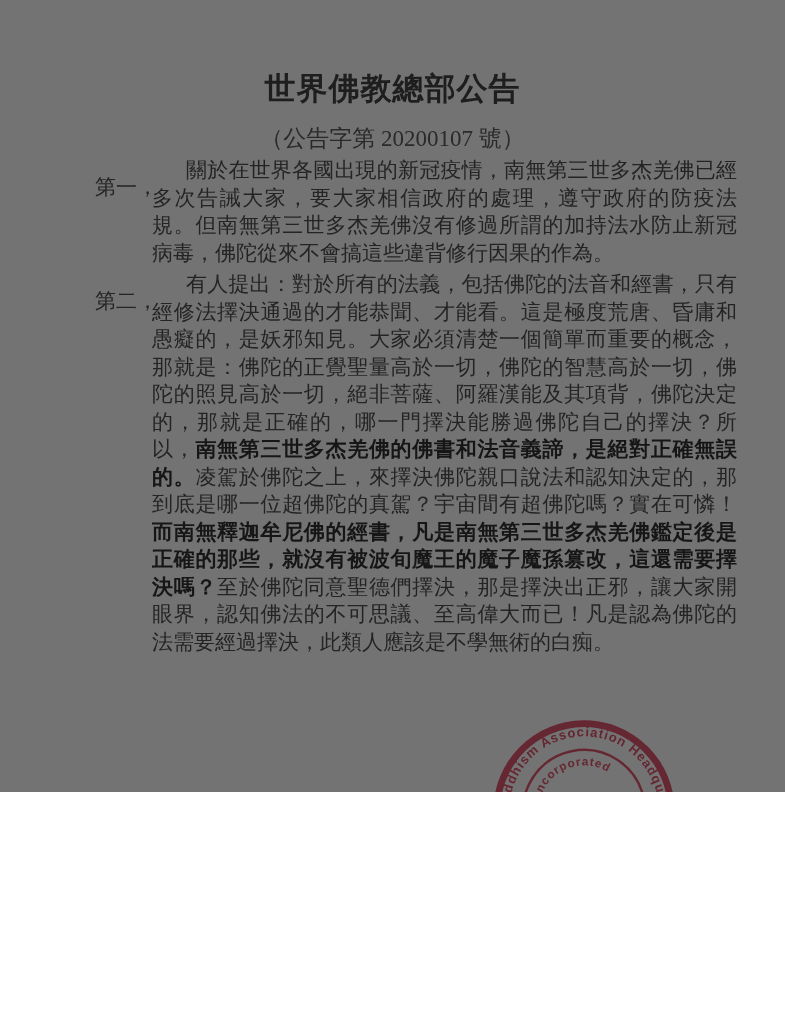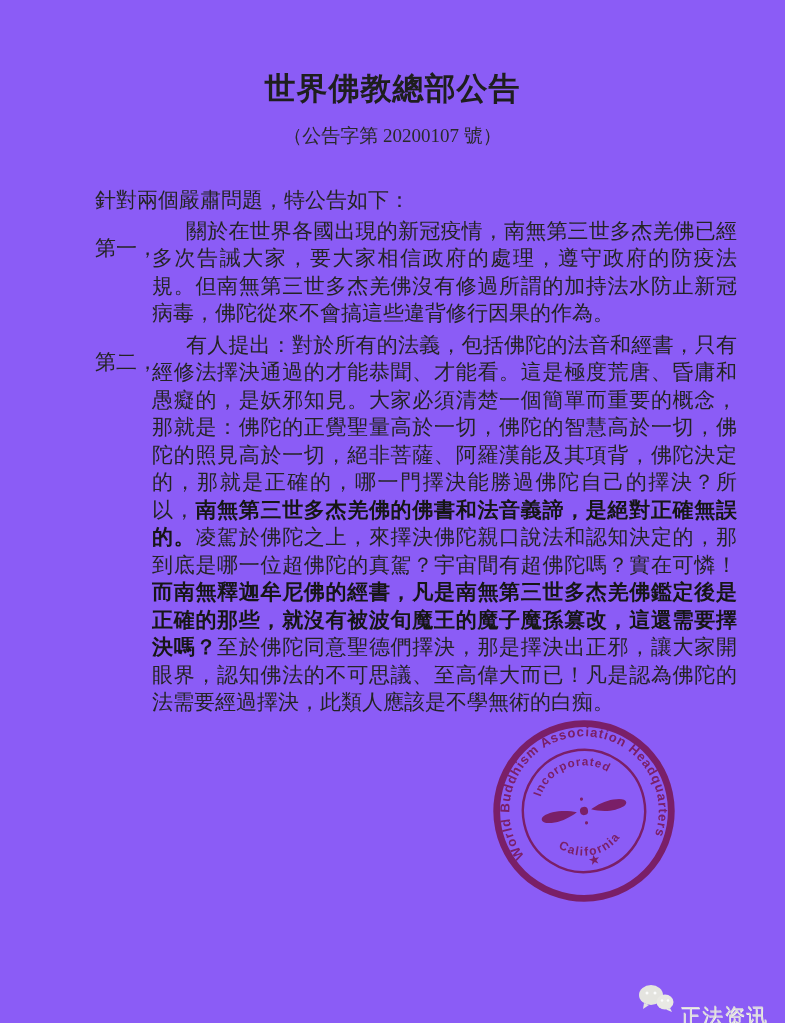--- a/index.html
+++ b/index.html
@@ -3,38 +3,38 @@
 <meta charset="utf-8">
 <style>
   html, body { margin: 0; padding: 0; }
   body {
     width: 785px; height: 1023px;
     background: #ffffff;
     font-family: "Liberation Serif", "DejaVu Serif", serif;
   }
   .page {
     position: relative;
-    width: 785px; height: 1023px;
-    background: #8b5cf6;
+    width: 785px; height: 792px;
+    background: #737373;
     overflow: hidden;
     color: #242424;
   }
   .title {
     margin: 0;
     padding-top: 68px;
     text-align: center;
     font-size: 31px;
     font-weight: bold;
     letter-spacing: 1px;
     color: #1e1e1e;
   }
   .subtitle {
     margin-top: 13px;
     text-align: center;
-    font-size: 19px;
+    font-size: 23px;
     font-weight: normal;
     color: #2a2a2a;
   }
   .intro {
     margin: 38px 48px 0 95px;
     font-size: 21px;
     line-height: 27.5px;
   }
   .item {
     position: relative;
@@ -95,21 +95,20 @@
 </style>
 </head>
 <body style="--seal-color: #dd4861;">
 
 <div class="page">
 
   <h1 class="title">世界佛教總部公告</h1>
 
   <div class="subtitle">（公告字第 20200107 號）</div>
 
-  <p class="intro">針對兩個嚴肅問題，特公告如下：</p>
 
   <div class="item">
     <span class="label">第一，</span><span class="text"><span>關於在世界各國出現的新冠疫情，南無第三世多杰羌佛已經多次告誡大家，要大家相信政府的處理，遵守政府的防疫法規。但南無第三世多杰羌佛沒有修過所謂的加持法水防止新冠病毒，佛陀從來不會搞這些違背修行因果的作為。</span></span>
   </div>
 
   <div class="item">
     <span class="label">第二，</span><span class="text"><span>有人提出：對於所有的法義，包括佛陀的法音和經書，只有經修法擇決通過的才能恭聞、才能看。這是極度荒唐、昏庸和愚癡的，是妖邪知見。大家必須清楚一個簡單而重要的概念，那就是：佛陀的正覺聖量高於一切，佛陀的智慧高於一切，佛陀的照見高於一切，絕非菩薩、阿羅漢能及其項背，佛陀決定的，那就是正確的，哪一門擇決能勝過佛陀自己的擇決？所以，</span><span class="bold">南無第三世多杰羌佛的佛書和法音義諦，是絕對正確無誤的。</span><span>凌駕於佛陀之上，來擇決佛陀親口說法和認知決定的，那到底是哪一位超佛陀的真駕？宇宙間有超佛陀嗎？實在可憐！</span><span class="bold">而南無釋迦牟尼佛的經書，凡是南無第三世多杰羌佛鑑定後是正確的那些，就沒有被波旬魔王的魔子魔孫篡改，這還需要擇決嗎？</span><span>至於佛陀同意聖德們擇決，那是擇決出正邪，讓大家開眼界，認知佛法的不可思議、至高偉大而已！凡是認為佛陀的法需要經過擇決，此類人應該是不學無術的白痴。</span></span>
   </div>
 
 

